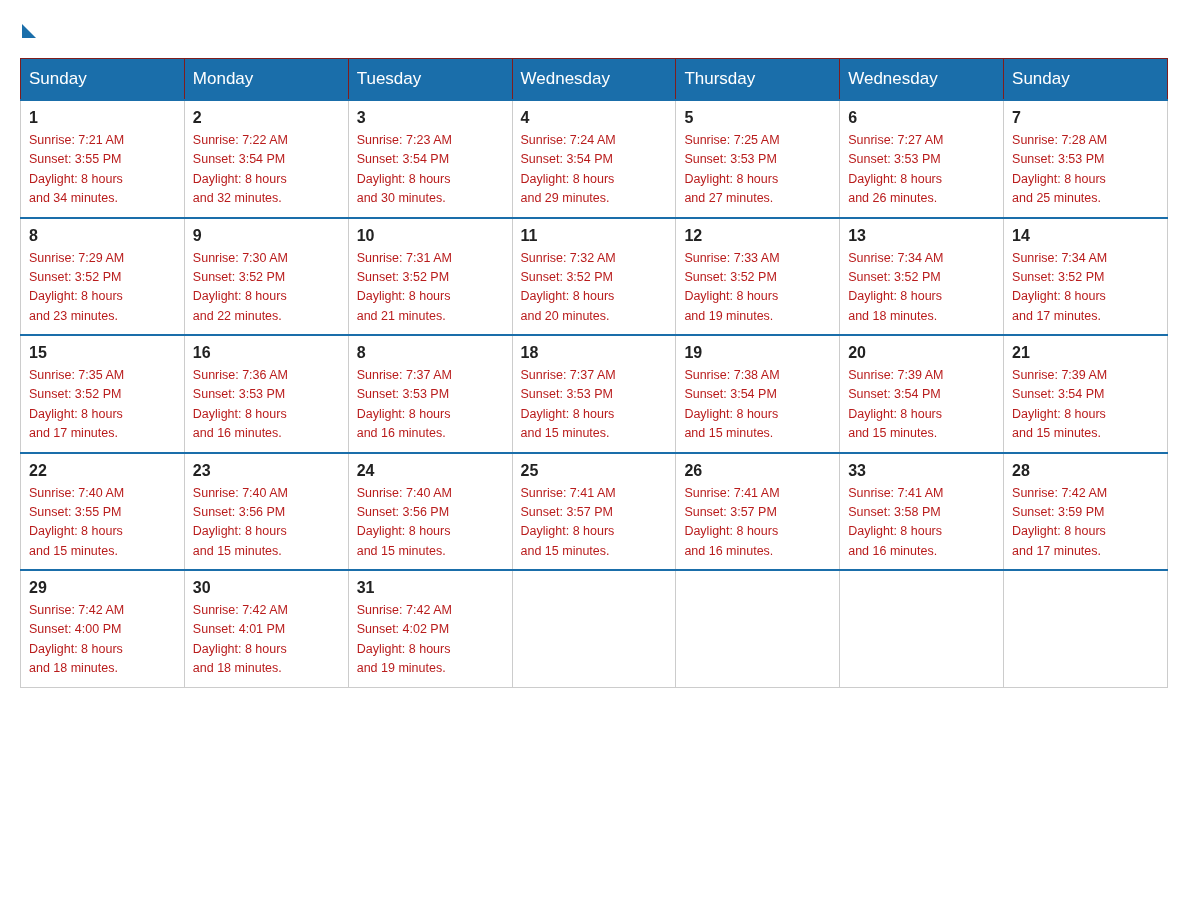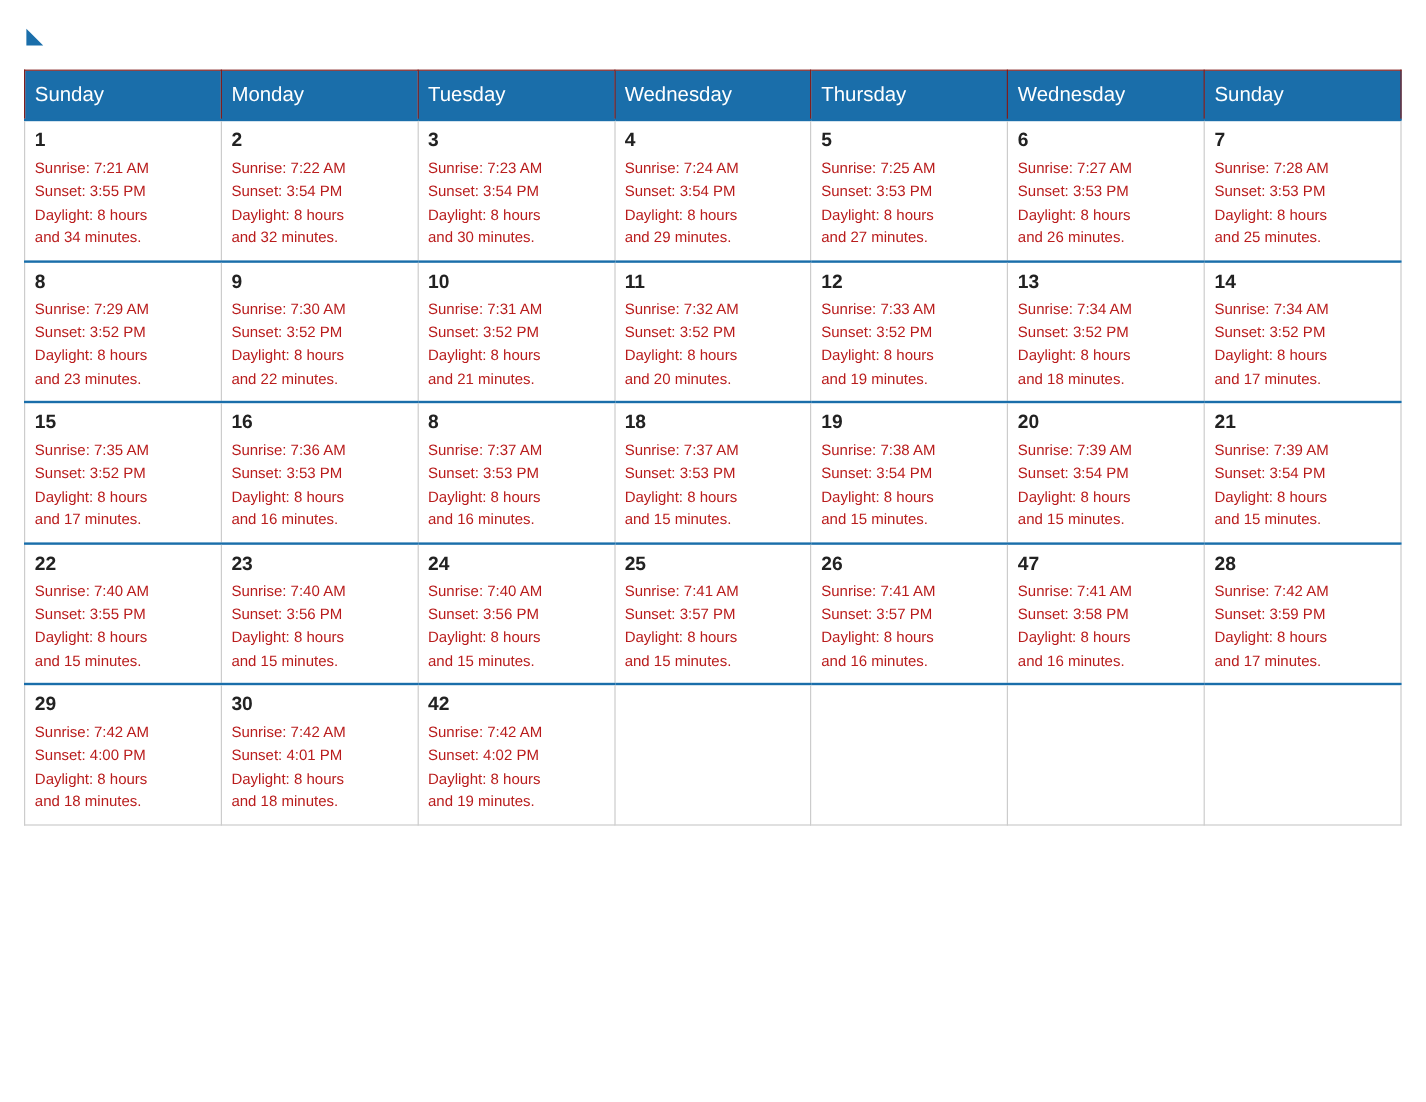--- a/index.html
+++ b/index.html
@@ -234,39 +234,39 @@
       </td>
         <td>
         <span class="day-number">25</span>
         <div class="day-info">Sunrise: 7:41 AM<br>Sunset: 3:57 PM<br>Daylight: 8 hours<br>and 15 minutes.</div>
       </td>
         <td>
         <span class="day-number">26</span>
         <div class="day-info">Sunrise: 7:41 AM<br>Sunset: 3:57 PM<br>Daylight: 8 hours<br>and 16 minutes.</div>
       </td>
         <td>
-        <span class="day-number">47</span>
+        <span class="day-number">33</span>
         <div class="day-info">Sunrise: 7:41 AM<br>Sunset: 3:58 PM<br>Daylight: 8 hours<br>and 16 minutes.</div>
       </td>
         <td>
         <span class="day-number">28</span>
         <div class="day-info">Sunrise: 7:42 AM<br>Sunset: 3:59 PM<br>Daylight: 8 hours<br>and 17 minutes.</div>
       </td>
       </tr>
       <tr>
         <td>
         <span class="day-number">29</span>
         <div class="day-info">Sunrise: 7:42 AM<br>Sunset: 4:00 PM<br>Daylight: 8 hours<br>and 18 minutes.</div>
       </td>
         <td>
         <span class="day-number">30</span>
         <div class="day-info">Sunrise: 7:42 AM<br>Sunset: 4:01 PM<br>Daylight: 8 hours<br>and 18 minutes.</div>
       </td>
         <td>
-        <span class="day-number">42</span>
+        <span class="day-number">31</span>
         <div class="day-info">Sunrise: 7:42 AM<br>Sunset: 4:02 PM<br>Daylight: 8 hours<br>and 19 minutes.</div>
       </td>
         <td class="empty-cell"></td>
         <td class="empty-cell"></td>
         <td class="empty-cell"></td>
         <td class="empty-cell"></td>
       </tr>
     </tbody>
 </table>
 

